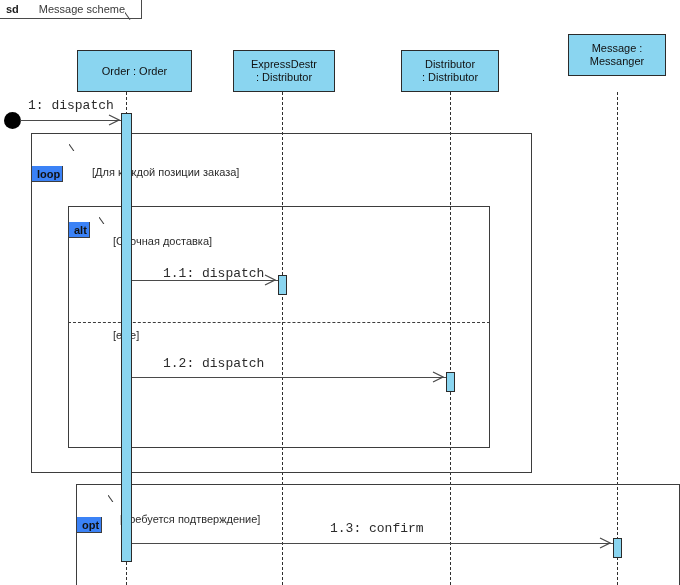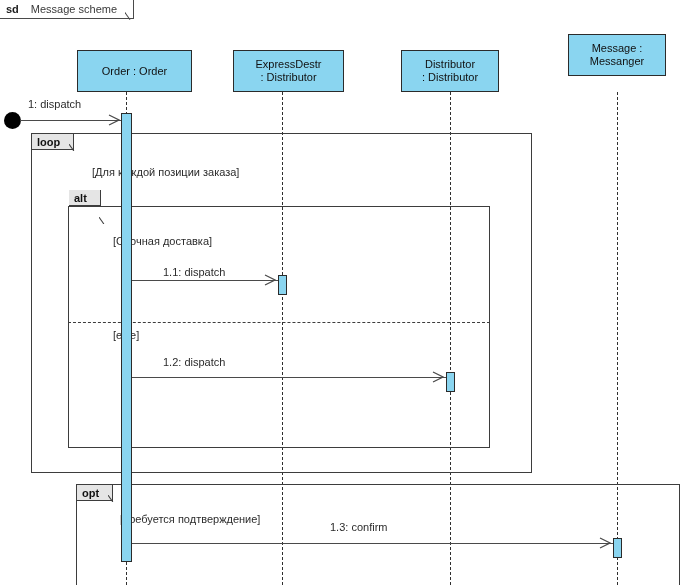--- a/index.html
+++ b/index.html
@@ -30,21 +30,21 @@
     box-sizing: border-box;
     border-bottom: 1px solid #4a4a4a;
     border-right: 1px solid #4a4a4a;
     background: #ffffff;
     font-size: 11px;
     color: #3a3a3a;
     white-space: nowrap;
   }
   .frame-tab .kw {
     font-weight: bold;
-    margin-right: 12px;
+    margin-right: 20px;
     color: #1c1c1c;
   }
   .tab-notch {
     position: absolute;
     top: 0px;
     width: 14px;
     height: 20px;
     overflow: hidden;
     pointer-events: none;
   }
@@ -103,23 +103,24 @@
   }
 
   
   .msg-line {
     position: absolute;
     height: 0;
     border-top: 1px solid #4a4a4a;
   }
   .msg-label {
     position: absolute;
-    font-size: 11px;
+    font-size: 13px;
     color: #2b2b2b;
     white-space: nowrap;
+    font-family: Liberation Mono, monospace;
   }
   .arrowhead {
     position: absolute;
     width: 12px;
     height: 12px;
   }
 
   
   .fragment {
     position: absolute;
@@ -127,28 +128,29 @@
     border: 1px solid #3d3d3d;
     background: transparent;
     pointer-events: none;
   }
   .frag-tab {
     position: absolute;
     height: 16px;
     box-sizing: border-box;
     border-right: 1px solid #3d3d3d;
     border-bottom: 1px solid #3d3d3d;
-    background: #e5e5e5;
+    background: #3b82f6;
     font-size: 11px;
     font-weight: bold;
     color: #111111;
     display: flex;
     align-items: center;
-    padding: 0 13px 0 5px;
-    white-space: nowrap;
+    padding: 0 2px 0 5px;
+    white-space: nowrap;
+    margin-top: 32px;
   }
   .frag-notch {
     position: absolute;
     width: 12px;
     height: 17px;
     overflow: hidden;
   }
   .frag-notch::after {
     content: "";
     position: absolute;
@@ -181,21 +183,21 @@
   <div class="frame-tab">
     <span class="kw">sd</span>
     <span>Message scheme</span>
   </div>
   <div class="tab-notch" style="left:125px;"></div>
 
   <div class="lifeline-head" style="left:77px; top:50px; width:115px; height:42px;">
     <span>Order : Order</span>
   </div>
 
-  <div class="lifeline-head" style="left:233px; top:50px; width:111px; height:42px;">
+  <div class="lifeline-head" style="left:233px; top:50px; width:102px; height:42px;">
     <span>ExpressDestr</span>
     <span>: Distributor</span>
   </div>
 
   <div class="lifeline-head" style="left:401px; top:50px; width:98px; height:42px;">
     <span>Distributor</span>
     <span>: Distributor</span>
   </div>
 
   <div class="lifeline-head" style="left:568px; top:34px; width:98px; height:42px;">

